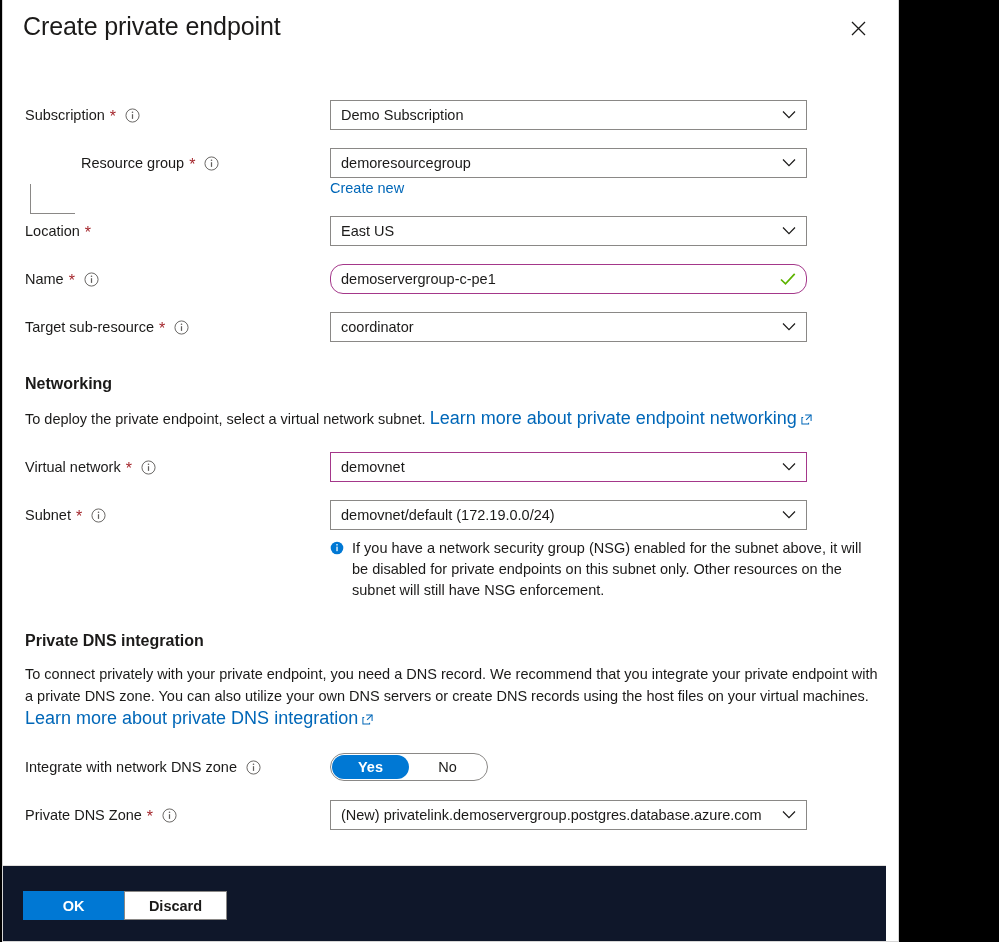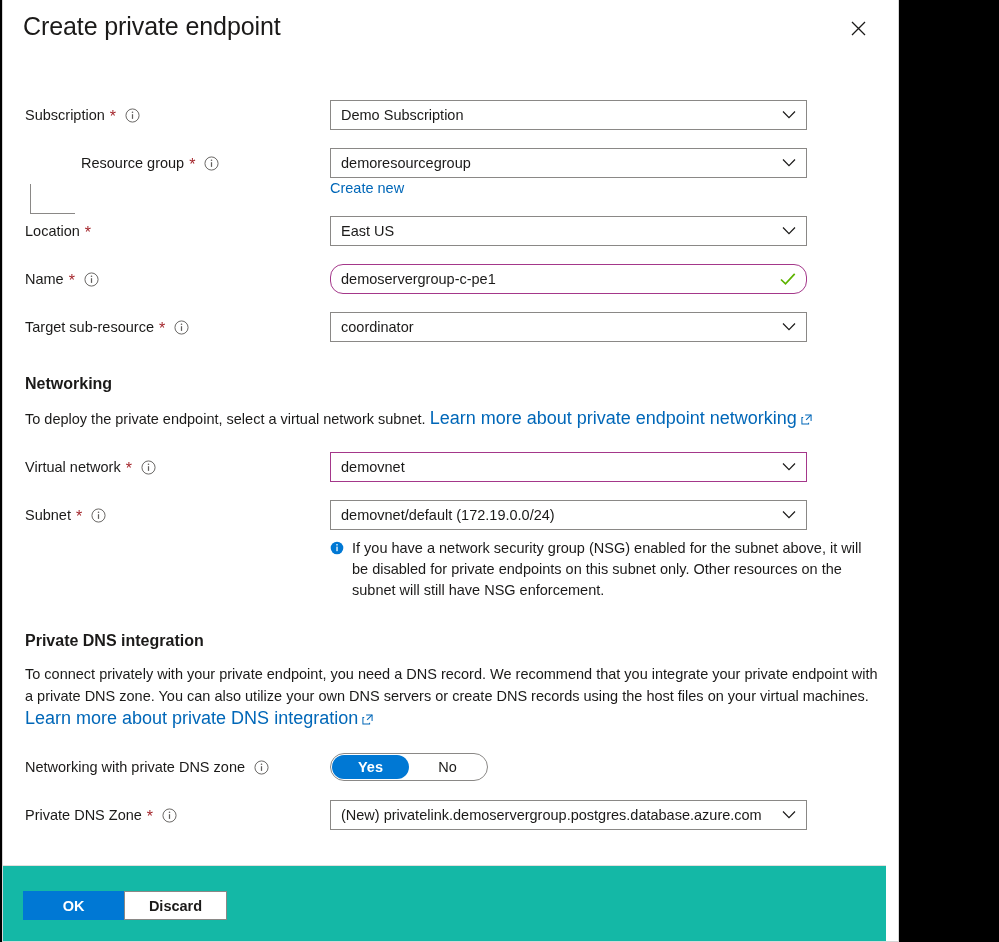--- a/index.html
+++ b/index.html
@@ -207,21 +207,21 @@
     color: #ffffff;
     font-weight: 600;
   }
 
   
   .footer {
     position: absolute;
     left: 0; right: 12px; bottom: 0;
     height: 76px;
     border-top: 1px solid #e1dfdd;
-    background: #14b8a6;
+    background: #0f172a;
   }
   .btn {
     position: absolute;
     top: 25px;
     height: 29px;
     font-size: 14.5px;
     font-family: "Liberation Sans", sans-serif;
     cursor: pointer;
     display: flex; align-items: center; justify-content: center;
   }
@@ -432,21 +432,21 @@
       <span>To connect privately with your private endpoint, you need a DNS record. We recommend that you integrate your private endpoint with a private DNS zone. You can also utilize your own DNS servers or create DNS records using the host files on your virtual machines.</span>
       <a class="link">Learn more about private DNS integration</a><span class="ext-icon"><svg width="11" height="11" viewBox="0 0 12 12">
             <path d="M4.5,1 L11,1 L11,7.5" fill="none" stroke="#0067b8" stroke-width="1.1"></path>
             <path d="M11,1 L5.6,6.4" fill="none" stroke="#0067b8" stroke-width="1.1"></path>
             <path d="M8.3,9.6 L8.3,11 L1,11 L1,3.7 L2.4,3.7" fill="none" stroke="#0067b8" stroke-width="1.1"></path>
           </svg></span>
     </div>
 
     <div class="row" style="top:686px;">
       <div class="label" style="left:22px;">
-        <span class="txt">Networking with private DNS zone</span>
+        <span class="txt">Integrate with network DNS zone</span>
         <span class="info-icon">
           <svg width="15" height="15" viewBox="0 0 16 16">
               <circle cx="8" cy="8" r="7" fill="none" stroke="#605e5c" stroke-width="1"></circle>
               <circle cx="8" cy="4.5" r="0.85" fill="#605e5c"></circle>
               <rect x="7.35" y="6.6" width="1.3" height="5" fill="#605e5c"></rect>
             </svg>
         </span>
       </div>
       <div class="toggle" style="top:1px;">
         <div class="opt on">Yes</div>

